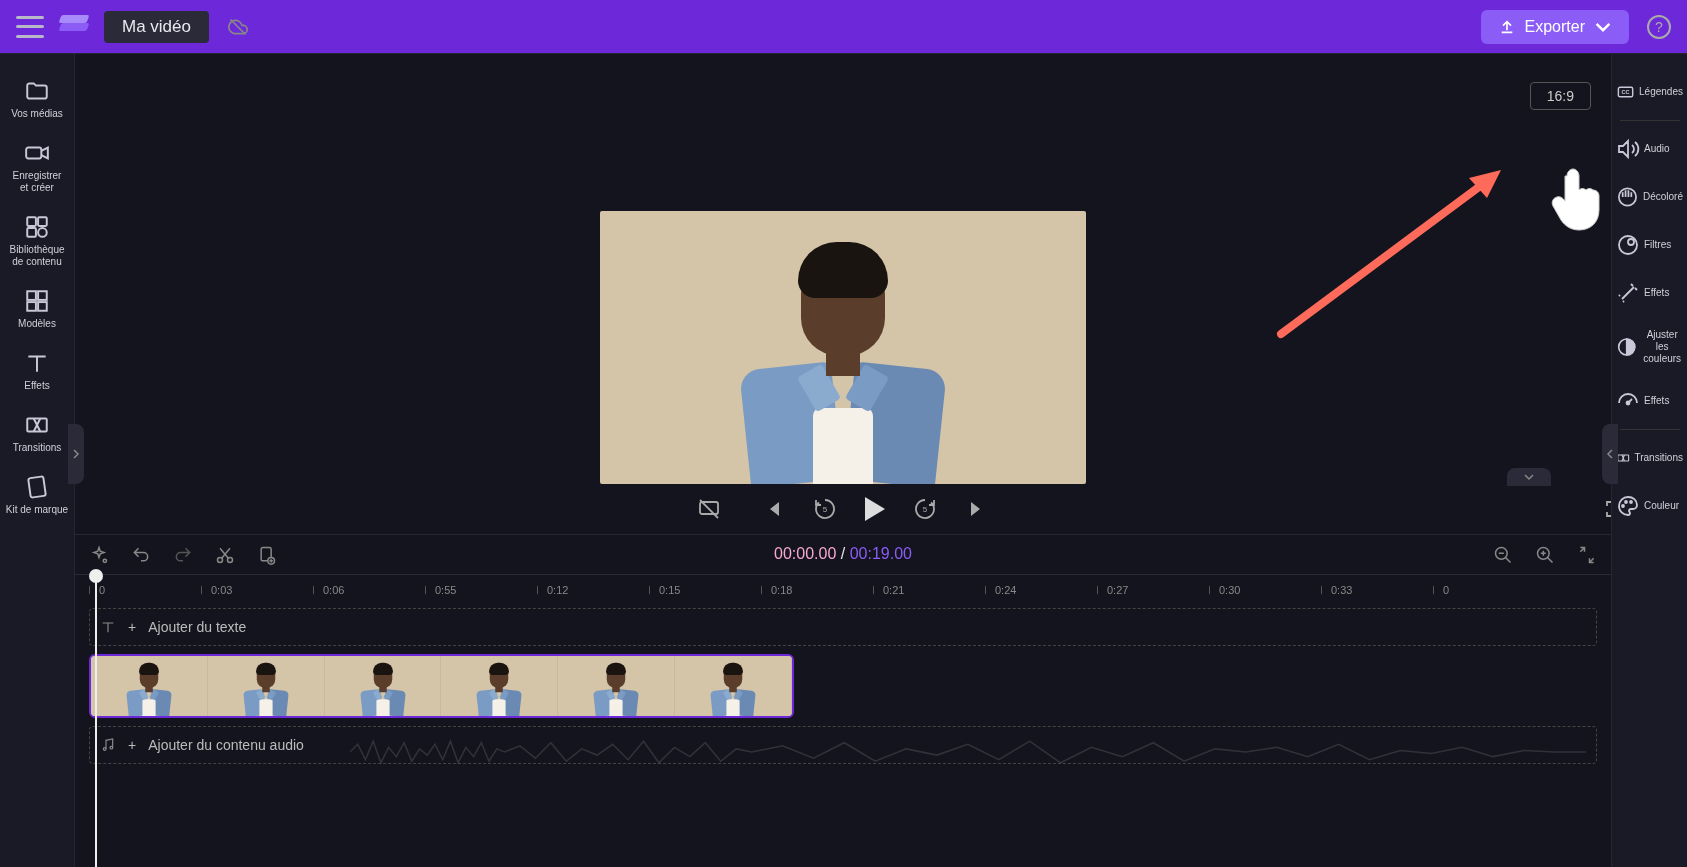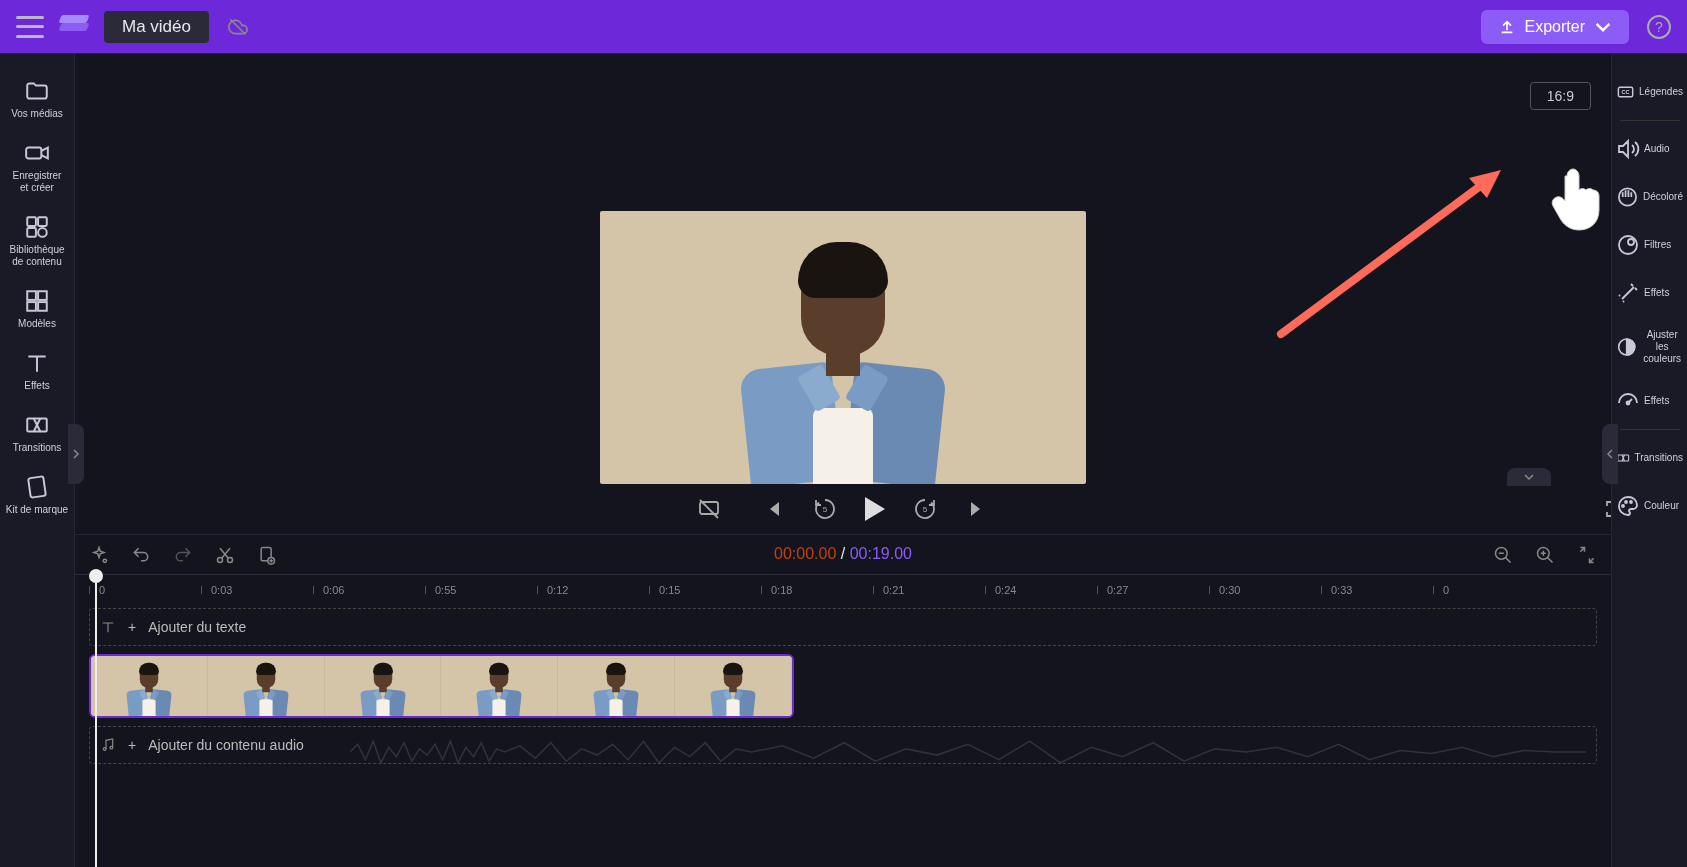--- a/index.html
+++ b/index.html
@@ -38,21 +38,21 @@
 .controls { height: 50px; display: flex; align-items: center; justify-content: center; gap: 40px; padding: 0 40px; }
 .ctrl-group { display: flex; align-items: center; gap: 28px; }
 .ctrl-btn { width: 24px; height: 24px; color: #aaa; cursor: pointer; }
 .play-btn { width: 0; height: 0; border-left: 20px solid #ddd; border-top: 12px solid transparent; border-bottom: 12px solid transparent; cursor: pointer; }
 .fullscreen-btn { margin-left: auto; }
 .collapse-down { position: absolute; bottom: -2px; right: 60px; width: 44px; height: 18px; background: #2a2a38; border-radius: 8px 8px 0 0; display: flex; align-items: center; justify-content: center; cursor: pointer; }
 
 .timeline-bar { height: 40px; display: flex; align-items: center; padding: 0 14px; gap: 22px; border-top: 1px solid #252533; }
 .tb-btn { width: 20px; height: 20px; color: #888; cursor: pointer; }
 .timecode { position: absolute; left: 50%; transform: translateX(-50%); font-size: 16px; font-family: 'Courier New', monospace; }
-.timecode .current { color: #c2410c; }
+.timecode .current { color: #f9a8d4; }
 .timecode .total { color: #8b5cf6; }
 .tb-right { margin-left: auto; display: flex; gap: 22px; }
 
 .ruler { height: 30px; position: relative; border-top: 1px solid #2a2a38; }
 .playhead { position: absolute; left: 14px; top: -6px; width: 14px; height: 14px; background: #eee; border-radius: 50%; z-index: 10; }
 .playhead-line { position: absolute; left: 20px; top: 0; width: 2px; height: 300px; background: #eee; z-index: 9; }
 .ruler-marks { display: flex; padding-left: 24px; height: 100%; align-items: center; }
 .ruler-mark { font-size: 11px; color: #888; flex: 0 0 112px; position: relative; }
 .ruler-mark::before { content: ''; position: absolute; left: -10px; top: 50%; width: 1px; height: 8px; background: #555; transform: translateY(-50%); }
 

